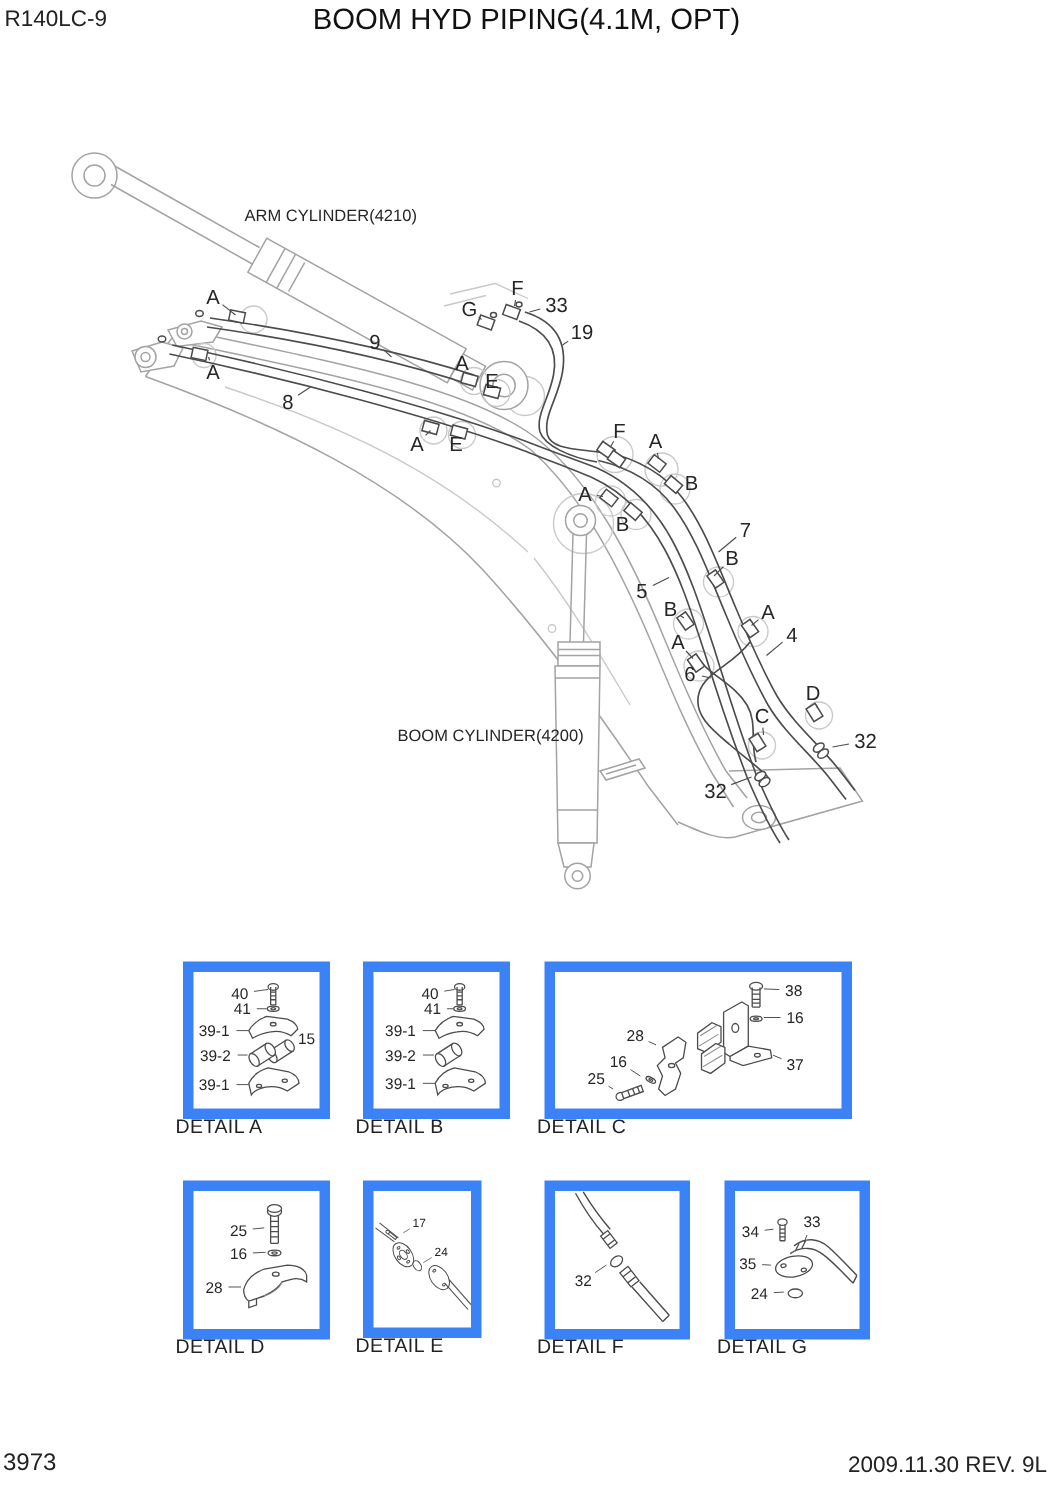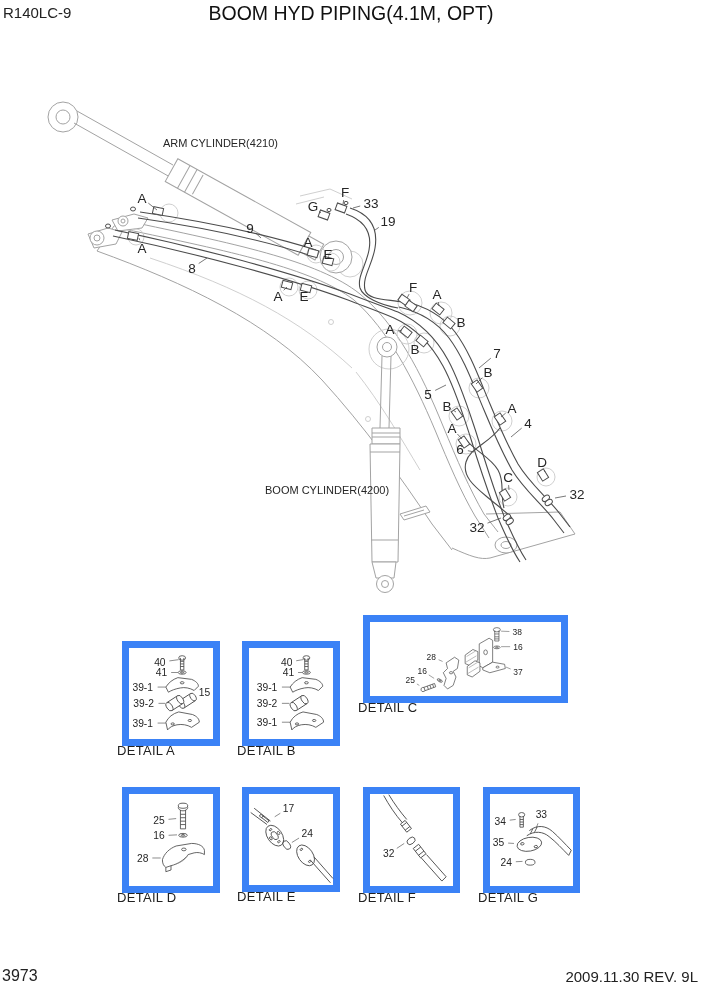--- a/index.html
+++ b/index.html
@@ -282,21 +282,21 @@
         <text x="21" y="49.32" text-anchor="middle" class="co-text" style="font-size: 12px;">39-1</text>
         <line x1="38.4" y1="64.0" x2="47" y2="64" class="leader"></line>
         <text x="21" y="68.32" text-anchor="middle" class="co-text" style="font-size: 12px;">39-2</text>
         <line x1="38.4" y1="86.0" x2="48" y2="86" class="leader"></line>
         <text x="21" y="90.32" text-anchor="middle" class="co-text" style="font-size: 12px;">39-1</text>
       </g>
   </svg>
   <div class="caption">DETAIL B</div>
 </div>
 
-<div class="detail" style="left:363px;top:615px;width:205px;height:88px">
+<div class="detail" style="left:363px;top:641px;width:205px;height:105px">
   <svg viewBox="0 0 205 105">
     <g>
       <ellipse class="part" cx="147" cy="11" rx="5" ry="3"></ellipse>
       <path class="partl" d="M144,12 L144,27 M150,12 L150,27 M144,27 L150,27 M144,17 L150,17 M144,21 L150,21 M144,24 L150,24"></path>
       <ellipse class="part" cx="147" cy="36" rx="4.6" ry="2"></ellipse>
         <ellipse class="partl" cx="147" cy="36" rx="1.8" ry="0.8"></ellipse>
       <path class="part" d="M122,31 L136,23 L141,26 L141,57 L127,65 L122,62 Z"></path>
       <path class="part" d="M127,65 L141,57 L158,60 L159,66 L137,72 L127,68 Z"></path>
       <ellipse class="partl" cx="131" cy="43" rx="2.6" ry="3.4"></ellipse>
         <ellipse class="partl" cx="148" cy="64" rx="2.2" ry="1.4"></ellipse>
@@ -352,21 +352,21 @@
         <text x="35" y="34.32" text-anchor="middle" class="co-text" style="font-size: 12px;">25</text>
         <line x1="46.2" y1="47.5" x2="56" y2="47" class="leader"></line>
         <text x="35" y="52.32" text-anchor="middle" class="co-text" style="font-size: 12px;">16</text>
         <line x1="27.2" y1="74.0" x2="37" y2="74" class="leader"></line>
         <text x="16" y="78.32" text-anchor="middle" class="co-text" style="font-size: 12px;">28</text>
       </g>
   </svg>
   <div class="caption">DETAIL D</div>
 </div>
 
-<div class="detail" style="left:242px;top:787px;width:98px;height:105px">
+<div class="detail" style="left:242px;top:787px;width:79px;height:105px">
   <svg viewBox="0 0 98 105">
     <g>
       <path class="pipe" d="M2,21 L21,35 M6,16 L25,31"></path>
       <g transform="rotate(-35 30 48)">
         <ellipse class="part" cx="30" cy="48" rx="8.5" ry="13.5"></ellipse>
         <ellipse class="partl" cx="30" cy="48" rx="3.2" ry="5.2"></ellipse>
         <ellipse class="partl" cx="30" cy="39.5" rx="1.6" ry="1.1"></ellipse>
           <ellipse class="partl" cx="30" cy="56.5" rx="1.6" ry="1.1"></ellipse>
         <ellipse class="partl" cx="24.5" cy="48" rx="1.3" ry="2"></ellipse>
           <ellipse class="partl" cx="35.5" cy="48" rx="1.3" ry="2"></ellipse>

